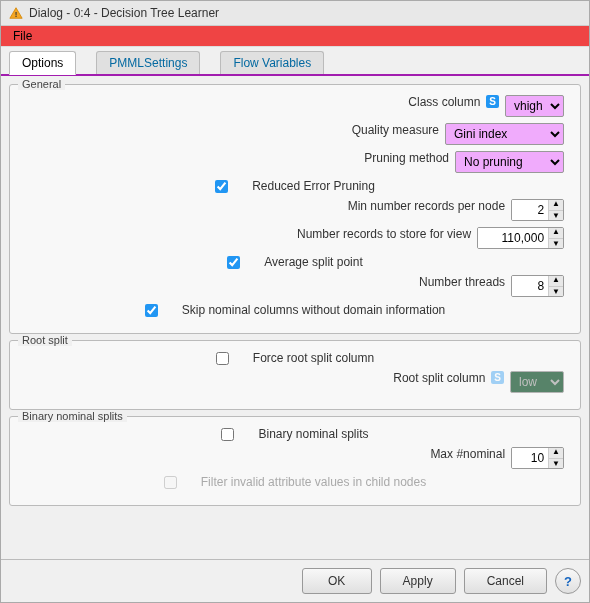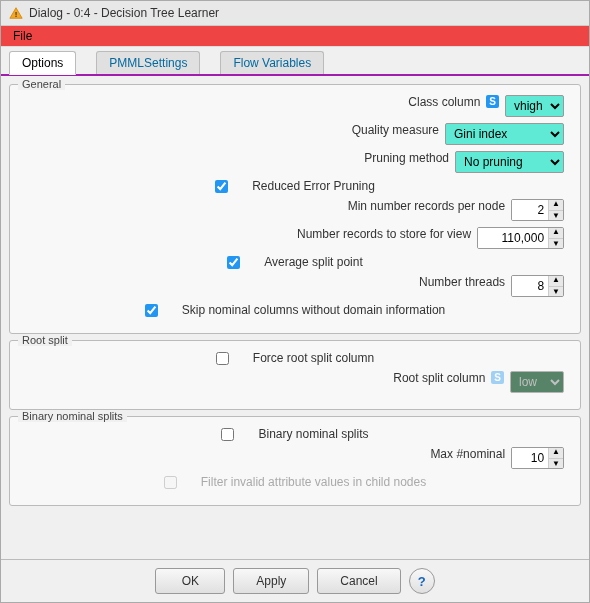--- a/index.html
+++ b/index.html
@@ -108,21 +108,21 @@
       display: flex;
       align-items: center;
       justify-content: center;
       margin-bottom: 6px;
       gap: 6px;
     }
     select {
       padding: 2px 4px;
       border: 1px solid #999;
       border-radius: 2px;
-      background: #5eead4;
+      background: #f0abfc;
       font-size: 12px;
       height: 22px;
     }
     .spinner-wrap {
       display: flex;
       align-items: center;
       border: 1px solid #999;
       border-radius: 2px;
       background: #fff;
       overflow: hidden;
@@ -179,21 +179,21 @@
       font-size: 10px;
       font-weight: bold;
       padding: 1px 3px;
       border-radius: 2px;
       display: inline-block;
     }
     .bottom-bar {
       border-top: 1px solid #bbb;
       padding: 8px;
       display: flex;
-      justify-content: center;
+      justify-content: flex-end;
       gap: 8px;
       background: #f0f0f0;
     }
     .btn {
       padding: 5px 22px;
       border: 1px solid #999;
       border-radius: 3px;
       background: linear-gradient(to bottom, #f8f8f8, #e0e0e0);
       cursor: pointer;
       font-size: 12px;

